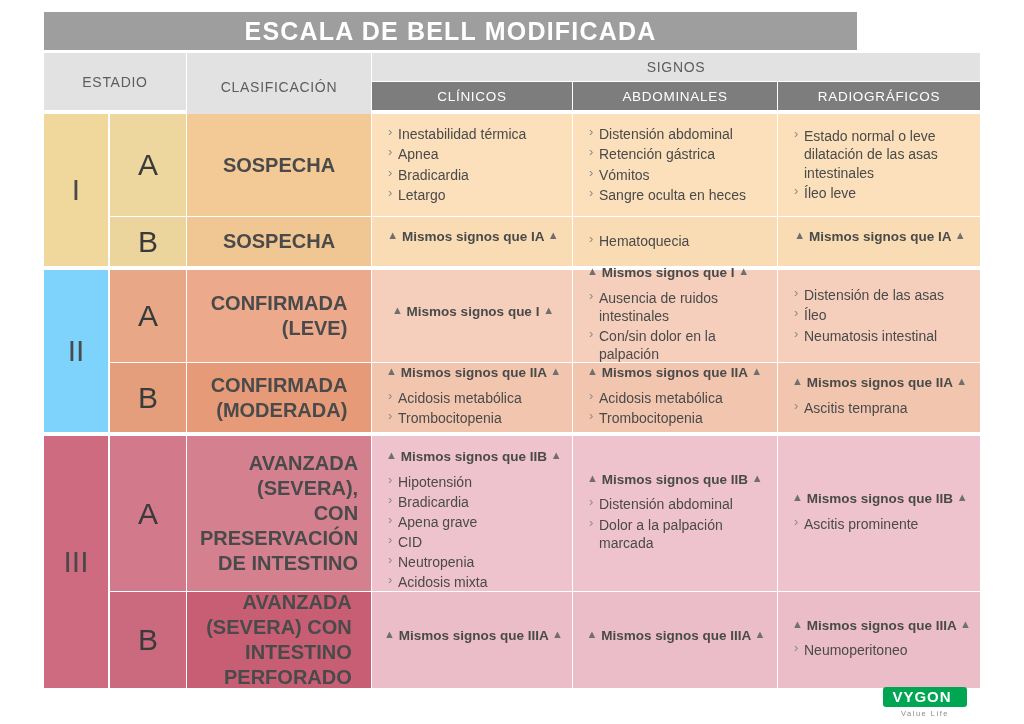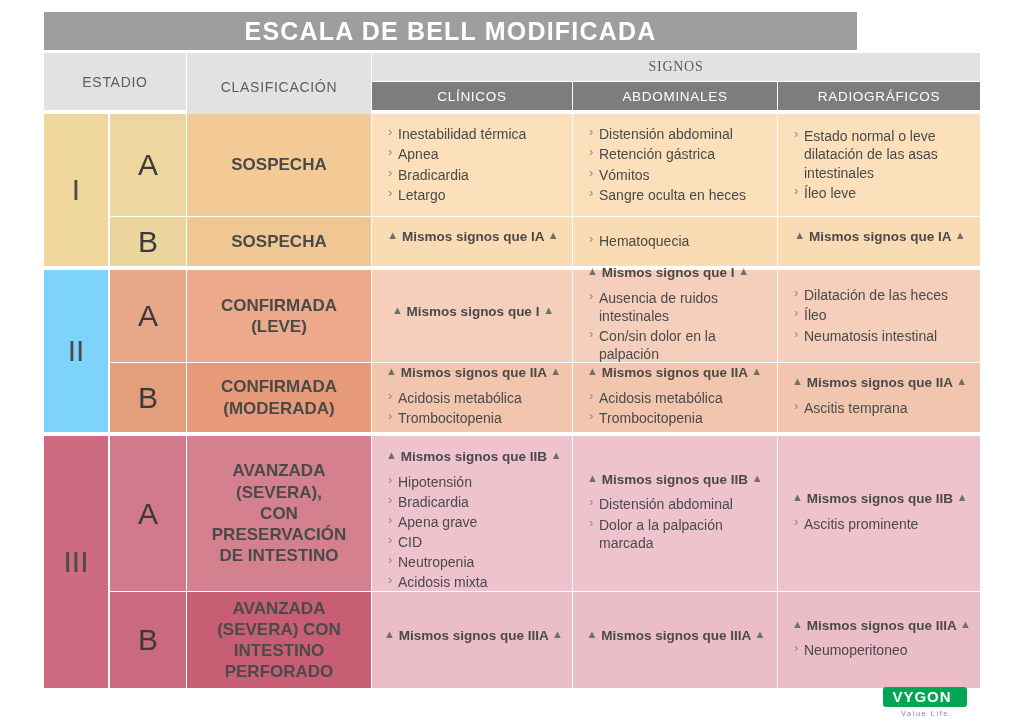--- a/index.html
+++ b/index.html
@@ -75,25 +75,26 @@
     font-size: 30px;
     color: #4a4a4a;
     font-weight: normal;
   }
   .letter-label {
     font-size: 30px;
     color: #3a3a3a;
     font-weight: normal;
   }
   .class-label {
-    font-size: 17px;
+    font-size: 20px;
     font-weight: bold;
     color: #4a4a4a;
     line-height: 1.25;
     padding: 0 8px;
+    text-align: right;
   }
 
   
   .signs {
     padding: 11px 10px 10px 12px;
     font-size: 14px;
     color: #4a4a4a;
     line-height: 1.3;
   }
   .signs.vcenter {
@@ -174,21 +175,21 @@
   <div class="title-bar">
     <span class="title-text">ESCALA DE BELL MODIFICADA</span>
   </div>
 
   <div class="hdr hdr-light" style="left:44px; top:53px; width:142px; height:57px;">
     <span>ESTADIO</span>
   </div>
   <div class="hdr hdr-light" style="left:187px; top:53px; width:184px; height:68px;">
     <span>CLASIFICACIÓN</span>
   </div>
-  <div class="hdr hdr-light" style="left:372px; top:53px; width:608px; height:28px;font-family:Liberation Serif, serif;">
+  <div class="hdr hdr-light" style="left:372px; top:53px; width:608px; height:28px;">
     <span>SIGNOS</span>
   </div>
 
   <div class="hdr hdr-dark" style="left:372px; top:82px; width:200px; height:28px;">
     <span>CLÍNICOS</span>
   </div>
   <div class="hdr hdr-dark" style="left:573px; top:82px; width:204px; height:28px;">
     <span>ABDOMINALES</span>
   </div>
   <div class="hdr hdr-dark" style="left:778px; top:82px; width:202px; height:28px;">
@@ -297,21 +298,21 @@
         <ul>
           <li>Ausencia de ruidos intestinales</li>
           <li>Con/sin dolor en la palpación</li>
         </ul>
       </div>
   </div>
   <div class="cell" id="rad-2" style="left: 778px; top: 270px; width: 202px; height: 92px; background: rgb(245, 207, 188);">
     <div class="signs vcenter">
         <div class="same-holder"></div>
         <ul>
-          <li>Dilatación de las heces</li>
+          <li>Distensión de las asas</li>
           <li>Íleo</li>
           <li>Neumatosis intestinal</li>
         </ul>
       </div>
   </div>
 
   <div class="cell cell-center" id="letter-3" style="left: 110px; top: 363px; width: 76px; height: 69px; background: rgb(228, 158, 124);">
     <span class="letter-label">B</span>
   </div>
   <div class="cell cell-center" id="class-3" style="left: 187px; top: 363px; width: 184px; height: 69px; background: rgb(231, 154, 120);">

